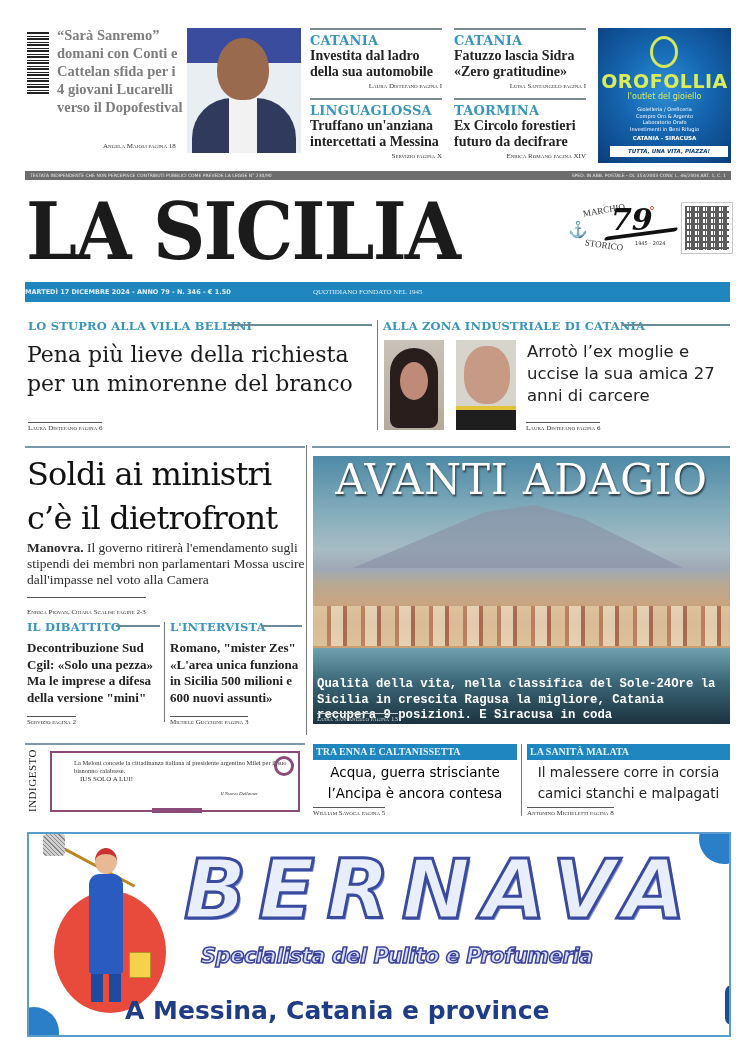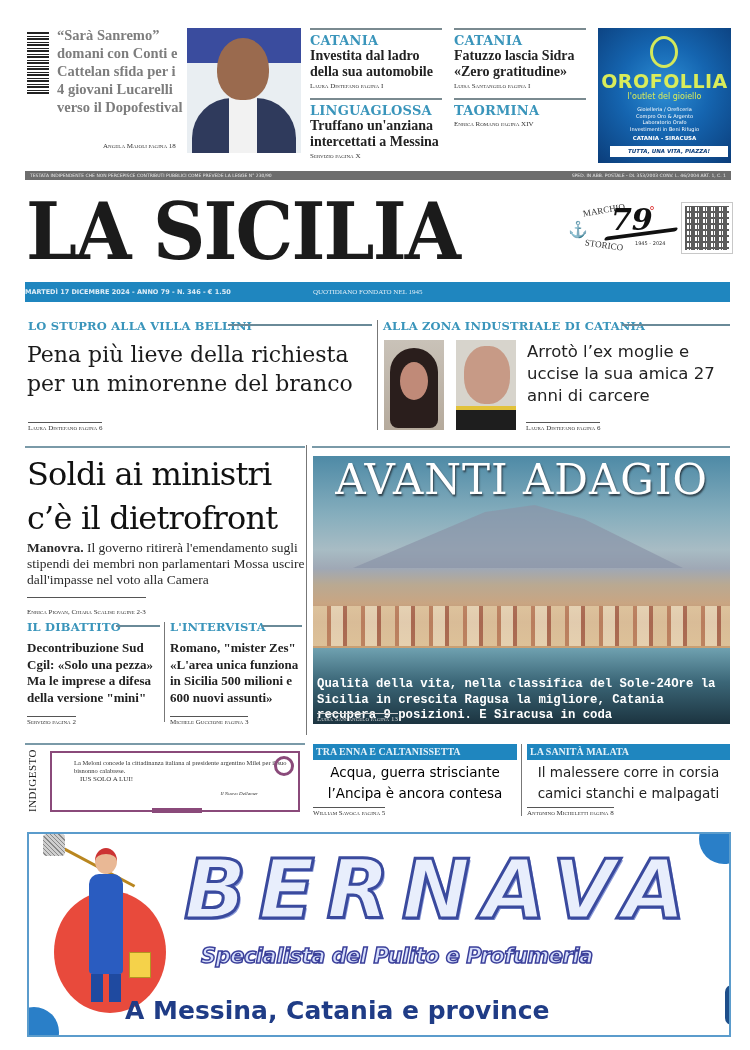--- a/index.html
+++ b/index.html
@@ -14,21 +14,21 @@
   .barcode { left: 27px; top: 32px; width: 22px; height: 62px; background: repeating-linear-gradient(0deg, #222 0 2px, #fff 2px 3px, #222 3px 4px, #fff 4px 6px); }
   .sanremo { left: 57px; top: 26px; width: 128px; font-family: "Liberation Serif", serif; font-weight: bold; font-size: 14.5px; line-height: 18px; color: #7d7d7d; }
   .sanremo-by { left: 103px; top: 142px; }
   .portrait { left: 187px; top: 28px; width: 114px; height: 125px; background: linear-gradient(180deg, #3a4c9e 0 28%, #e9eef2 28% 100%); overflow: hidden; }
   .portrait .head { position: absolute; left: 30px; top: 10px; width: 52px; height: 62px; border-radius: 50% 50% 45% 45%; background: #9a6a4e; }
   .portrait .suit { position: absolute; left: 5px; top: 70px; width: 104px; height: 70px; border-radius: 40px 40px 0 0; background: #2f3a5c; }
   .portrait .shirt { position: absolute; left: 42px; top: 70px; width: 28px; height: 60px; background: #f2f2f2; }
 
   .teaser { width: 132px; }
   .teaser .rule { margin-bottom: 3px; }
-  .teaser .tby { text-align: left; margin-top: 2px; }
+  .teaser .tby { text-align: right; margin-top: 2px; }
 
   .ad-oro { left: 598px; top: 28px; width: 133px; height: 135px; background: radial-gradient(circle at 50% 45%, #2d8fd6 0%, #1565b0 45%, #0b3d7a 100%); color: #e5f27a; text-align: center; }
   .ad-oro .ring { position: absolute; left: 52px; top: 8px; width: 28px; height: 32px; border: 3px solid #d4e85a; border-radius: 50%; }
   .ad-oro .brand { position: absolute; top: 42px; width: 100%; font-family: "DejaVu Sans", sans-serif; font-weight: bold; font-size: 19px; color: #d9ec5a; letter-spacing: 0.5px; }
   .ad-oro .sub { position: absolute; top: 64px; width: 100%; font-family: "DejaVu Sans", sans-serif; font-size: 8px; color: #d9ec5a; }
   .ad-oro .lines { position: absolute; top: 78px; width: 100%; font-family: "DejaVu Sans", sans-serif; font-size: 5px; line-height: 6.5px; color: #fff; }
   .ad-oro .cities { position: absolute; top: 107px; width: 100%; font-family: "DejaVu Sans", sans-serif; font-size: 5.5px; color: #fff; font-weight: bold; }
   .ad-oro .slogan { position: absolute; left: 12px; top: 118px; width: 118px; height: 11px; background: #fff; color: #0b3d7a; font-size: 5.5px; font-style: italic; font-weight: bold; line-height: 11px; font-family: "DejaVu Sans", sans-serif; }
 
   
@@ -162,20 +162,21 @@
 </div>
 <div class="abs teaser" style="left:310px;top:98px;">
   <div class="rule"></div>
   <div class="kicker">LINGUAGLOSSA</div>
   <div class="teasertitle">Truffano un'anziana intercettati a Messina</div>
   <div class="byline tby">Servizio pagina X</div>
 </div>
 <div class="abs teaser" style="left:454px;top:98px;">
   <div class="rule"></div>
   <div class="kicker">TAORMINA</div>
+  <div class="teasertitle">Ex Circolo forestieri futuro da decifrare</div>
   <div class="byline tby">Enrica Romano pagina XIV</div>
 </div>
 
 <div class="abs ad-oro">
   <div class="ring"></div>
   <div class="brand">OROFOLLIA</div>
   <div class="sub">l'outlet del gioiello</div>
   <div class="lines">
     <div>Gioielleria / Oreficeria</div>
     <div>Compro Oro &amp; Argento</div>

